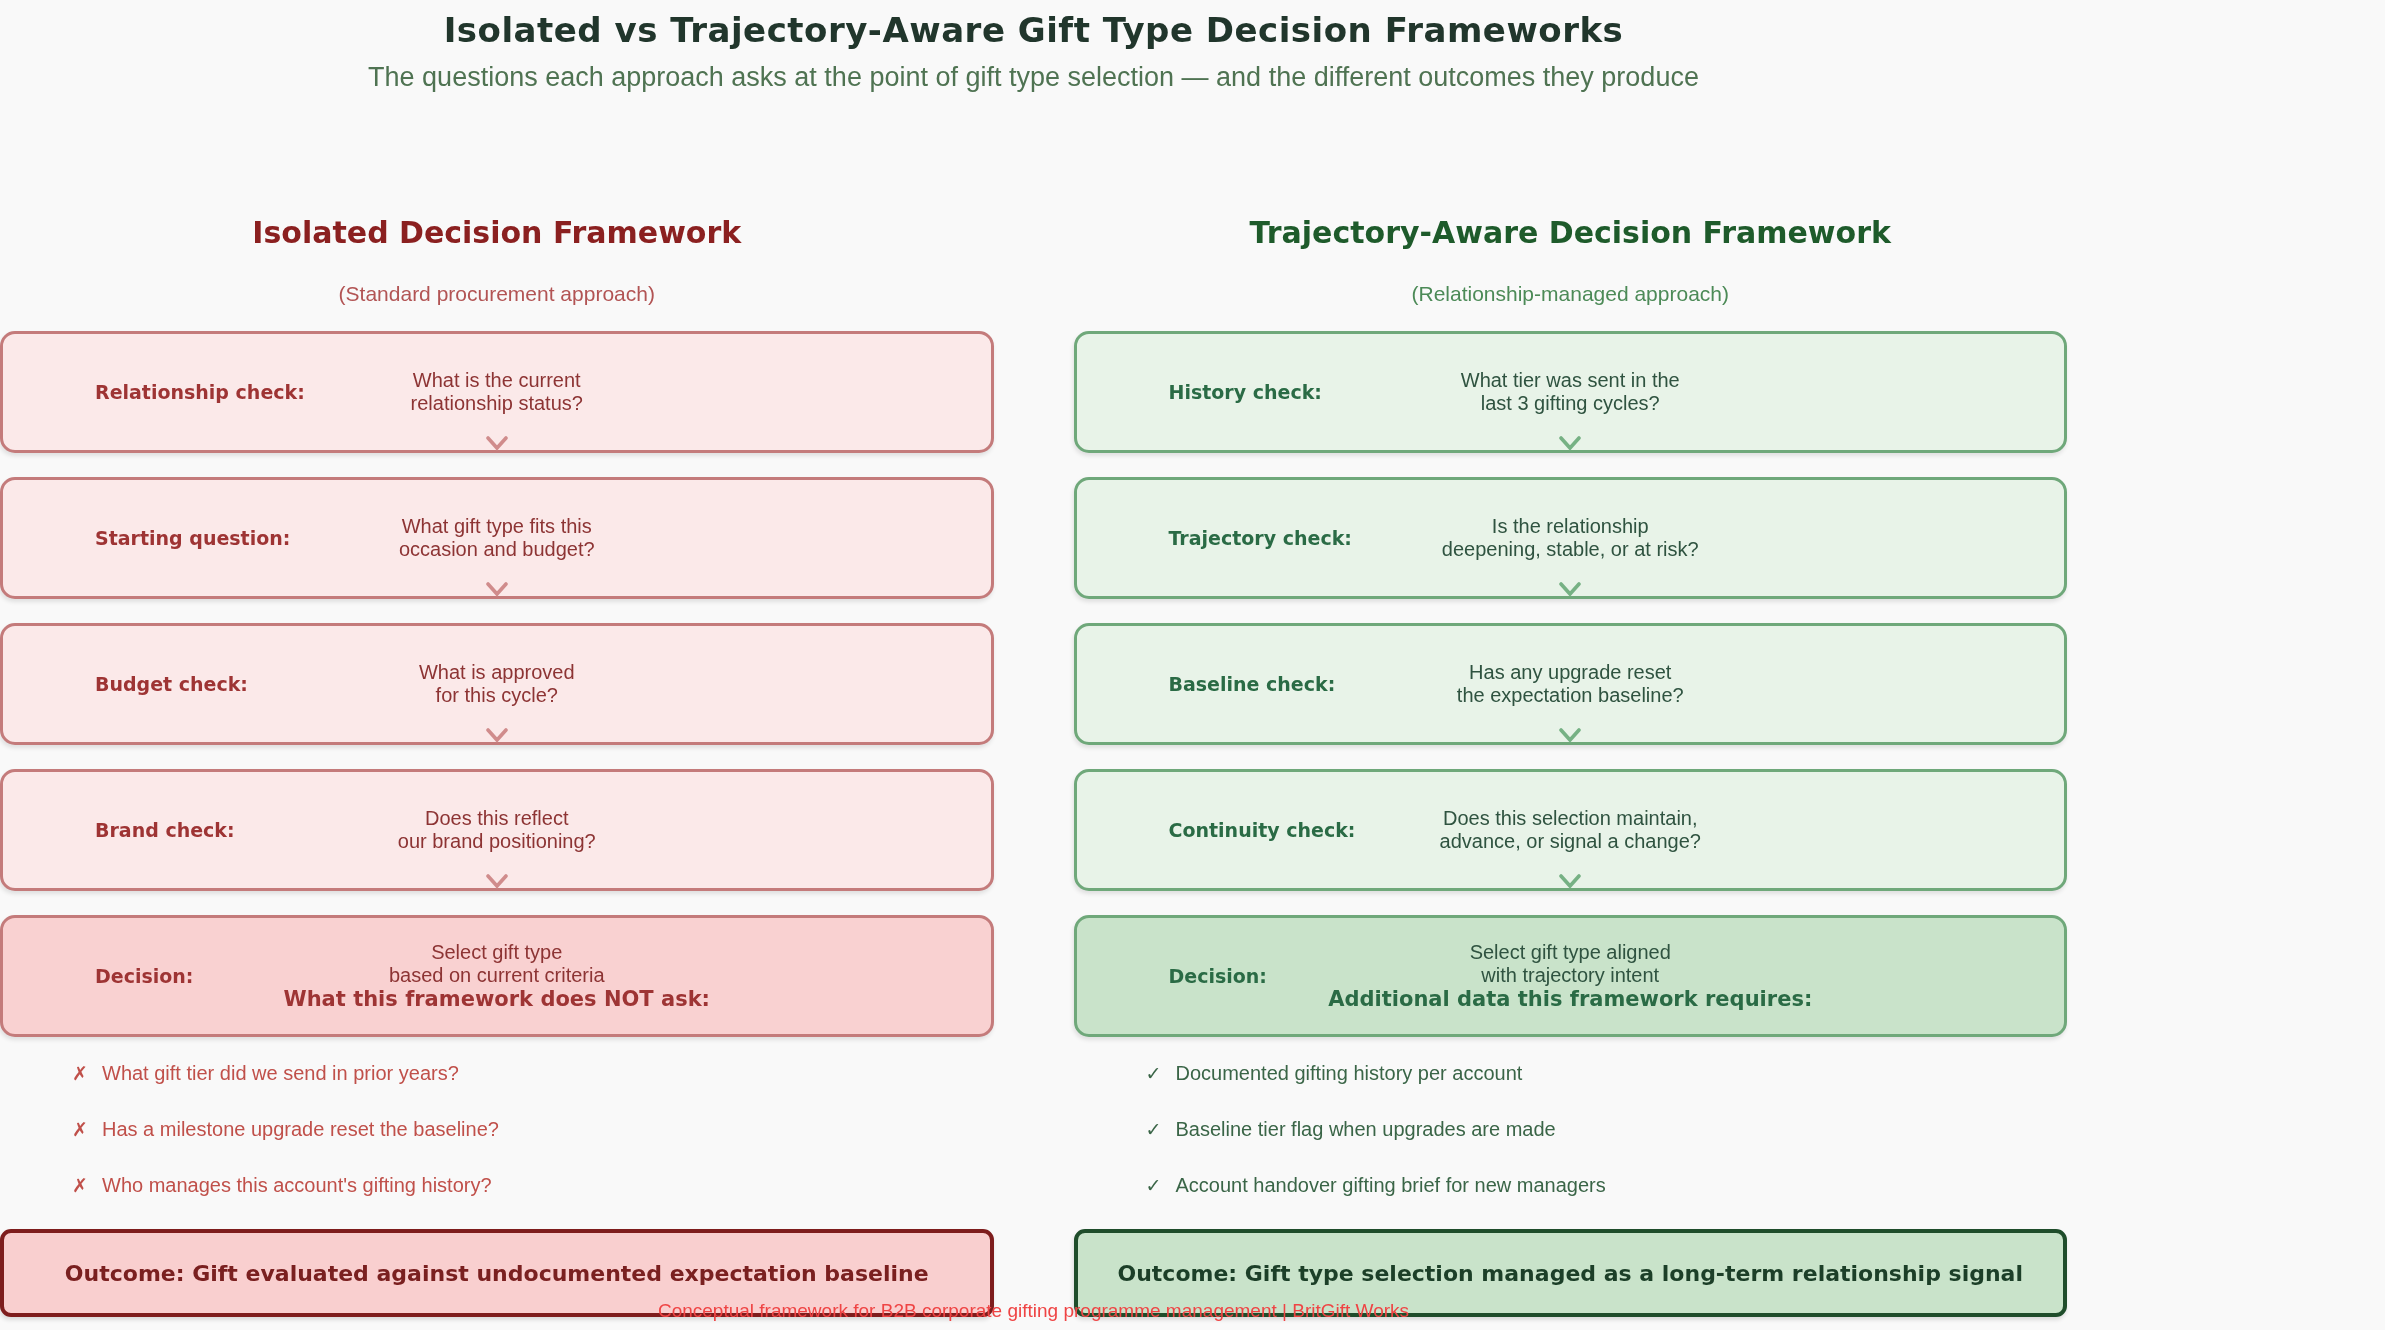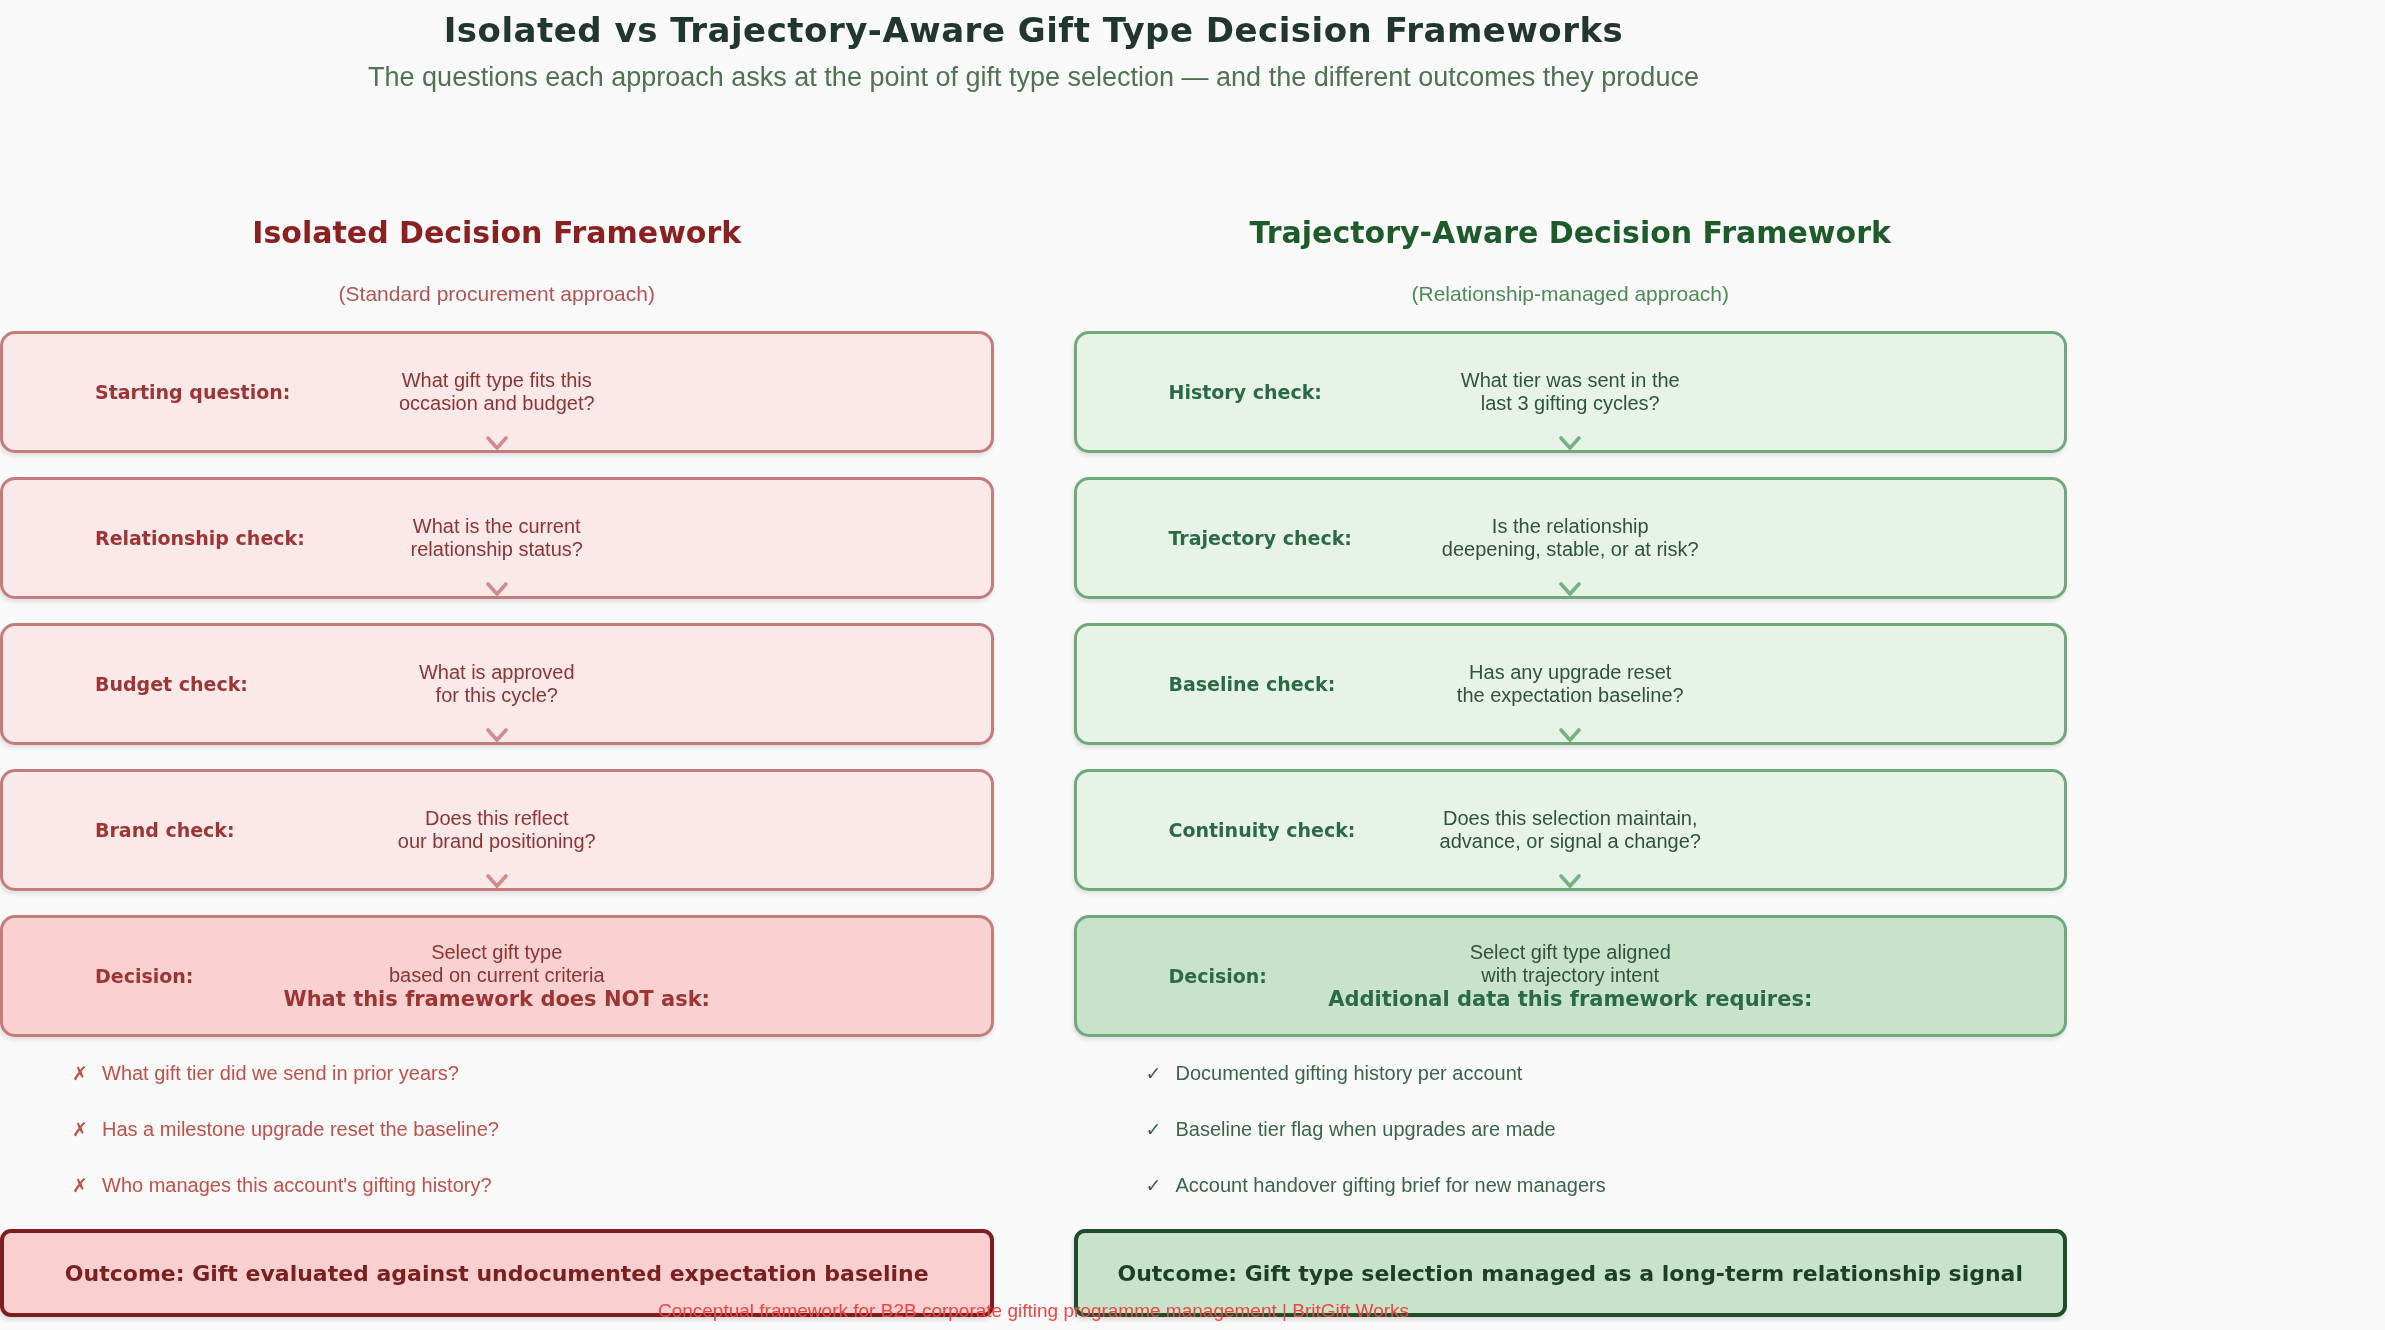--- a/index.html
+++ b/index.html
@@ -140,35 +140,35 @@
 
   <div class="cols">
 
     <div class="col col-red">
       <div class="col-title">Isolated Decision Framework</div>
       <div class="col-subtitle">(Standard procurement approach)</div>
 
       <div class="steps">
 
         <div class="step">
+          <span class="step-label">Relationship check:</span>
+          <div class="step-content">
+            <div>What is the current</div>
+            <div>relationship status?</div>
+          </div>
+          <svg class="chev" width="24" height="15" viewBox="0 0 24 15">
+              <path d="M3 2 L12 12 L21 2" fill="none" stroke="currentColor" stroke-width="3.6" stroke-linecap="round"></path>
+            </svg>
+        </div>
+
+        <div class="step">
           <span class="step-label">Starting question:</span>
           <div class="step-content">
             <div>What gift type fits this</div>
             <div>occasion and budget?</div>
-          </div>
-          <svg class="chev" width="24" height="15" viewBox="0 0 24 15">
-              <path d="M3 2 L12 12 L21 2" fill="none" stroke="currentColor" stroke-width="3.6" stroke-linecap="round"></path>
-            </svg>
-        </div>
-
-        <div class="step">
-          <span class="step-label">Relationship check:</span>
-          <div class="step-content">
-            <div>What is the current</div>
-            <div>relationship status?</div>
           </div>
           <svg class="chev" width="24" height="15" viewBox="0 0 24 15">
               <path d="M3 2 L12 12 L21 2" fill="none" stroke="currentColor" stroke-width="3.6" stroke-linecap="round"></path>
             </svg>
         </div>
 
         <div class="step">
           <span class="step-label">Budget check:</span>
           <div class="step-content">
             <div>What is approved</div>

